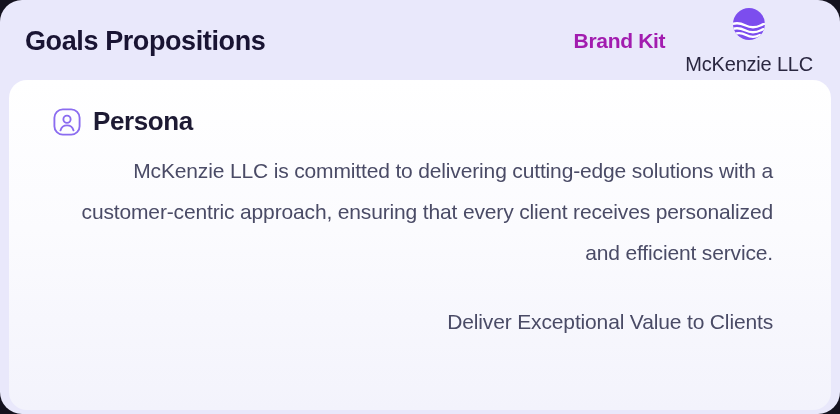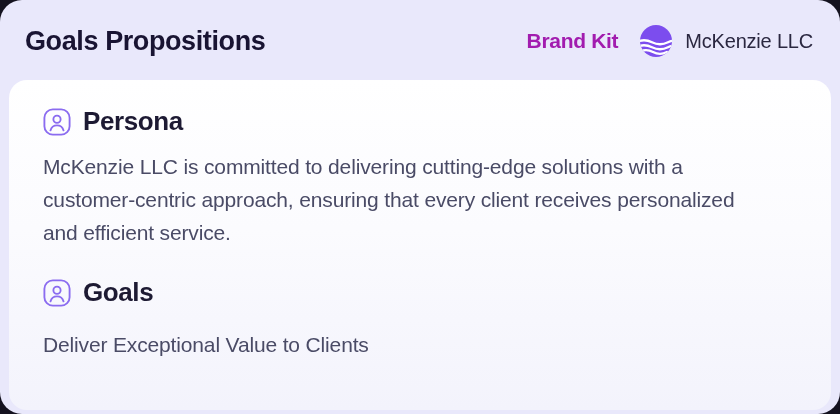--- a/index.html
+++ b/index.html
@@ -59,20 +59,21 @@
     font-weight: 700;
     letter-spacing: -0.3px;
     color: #a21caf;
     white-space: nowrap;
   }
 
   .brand-chip {
     display: flex;
     align-items: center;
     gap: 11px;
+    flex-direction: column;
   }
 
   .brand-logo {
     width: 36px;
     height: 36px;
     display: block;
     flex: none;
   }
 
   .brand-name {
@@ -86,22 +87,23 @@
   
   .panel {
     position: absolute;
     left: 9px;
     top: 80px;
     width: 822px;
     height: 330px;
     box-sizing: border-box;
     border-radius: 18px;
     background: linear-gradient(180deg, #ffffff 0%, #fbfbfe 45%, #f3f3fc 100%);
-    padding: 26px 34px 0 34px;
+    padding: 26px 34px 0 44px;
     overflow: hidden;
+    text-align: right;
   }
 
   .section + .section {
     margin-top: 28px;
   }
 
   .section-head {
     display: flex;
     align-items: center;
     gap: 12px;
@@ -118,21 +120,21 @@
     font-size: 26px;
     font-weight: 700;
     letter-spacing: -0.4px;
     color: #1d1a33;
     white-space: nowrap;
   }
 
   .section-body {
     margin-top: 13px;
     font-size: 21px;
-    line-height: 33px;
+    line-height: 41px;
     font-weight: 400;
     letter-spacing: -0.15px;
     color: #4a4b66;
     max-width: 720px;
   }
 
   .goals-body {
     margin-top: 20px;
   }
 </style>
@@ -174,25 +176,17 @@
           <rect x="1.2" y="1.2" width="21.6" height="21.6" rx="7.2" fill="none" stroke="#8b6cf0" stroke-width="1.6"></rect>
           <circle cx="12" cy="9.6" r="3.1" fill="none" stroke="#8b6cf0" stroke-width="1.6"></circle>
           <path d="M6.4 19.2 a5.8 5.8 0 0 1 11.2 0" fill="none" stroke="#8b6cf0" stroke-width="1.6" stroke-linecap="round"></path>
         </svg>
         <div class="section-title">Persona</div>
       </div>
       <div class="section-body">McKenzie LLC is committed to delivering cutting-edge solutions with a customer-centric approach, ensuring that every client receives personalized and efficient service.</div>
     </div>
 
     <div class="section">
-      <div class="section-head">
-        <svg class="persona-icon" viewBox="0 0 24 24">
-          <rect x="1.2" y="1.2" width="21.6" height="21.6" rx="7.2" fill="none" stroke="#8b6cf0" stroke-width="1.6"></rect>
-          <circle cx="12" cy="9.6" r="3.1" fill="none" stroke="#8b6cf0" stroke-width="1.6"></circle>
-          <path d="M6.4 19.2 a5.8 5.8 0 0 1 11.2 0" fill="none" stroke="#8b6cf0" stroke-width="1.6" stroke-linecap="round"></path>
-        </svg>
-        <div class="section-title">Goals</div>
-      </div>
       <div class="section-body goals-body">Deliver Exceptional Value to Clients</div>
     </div>
 
   </div>
 </div>
 
 </body></html>

